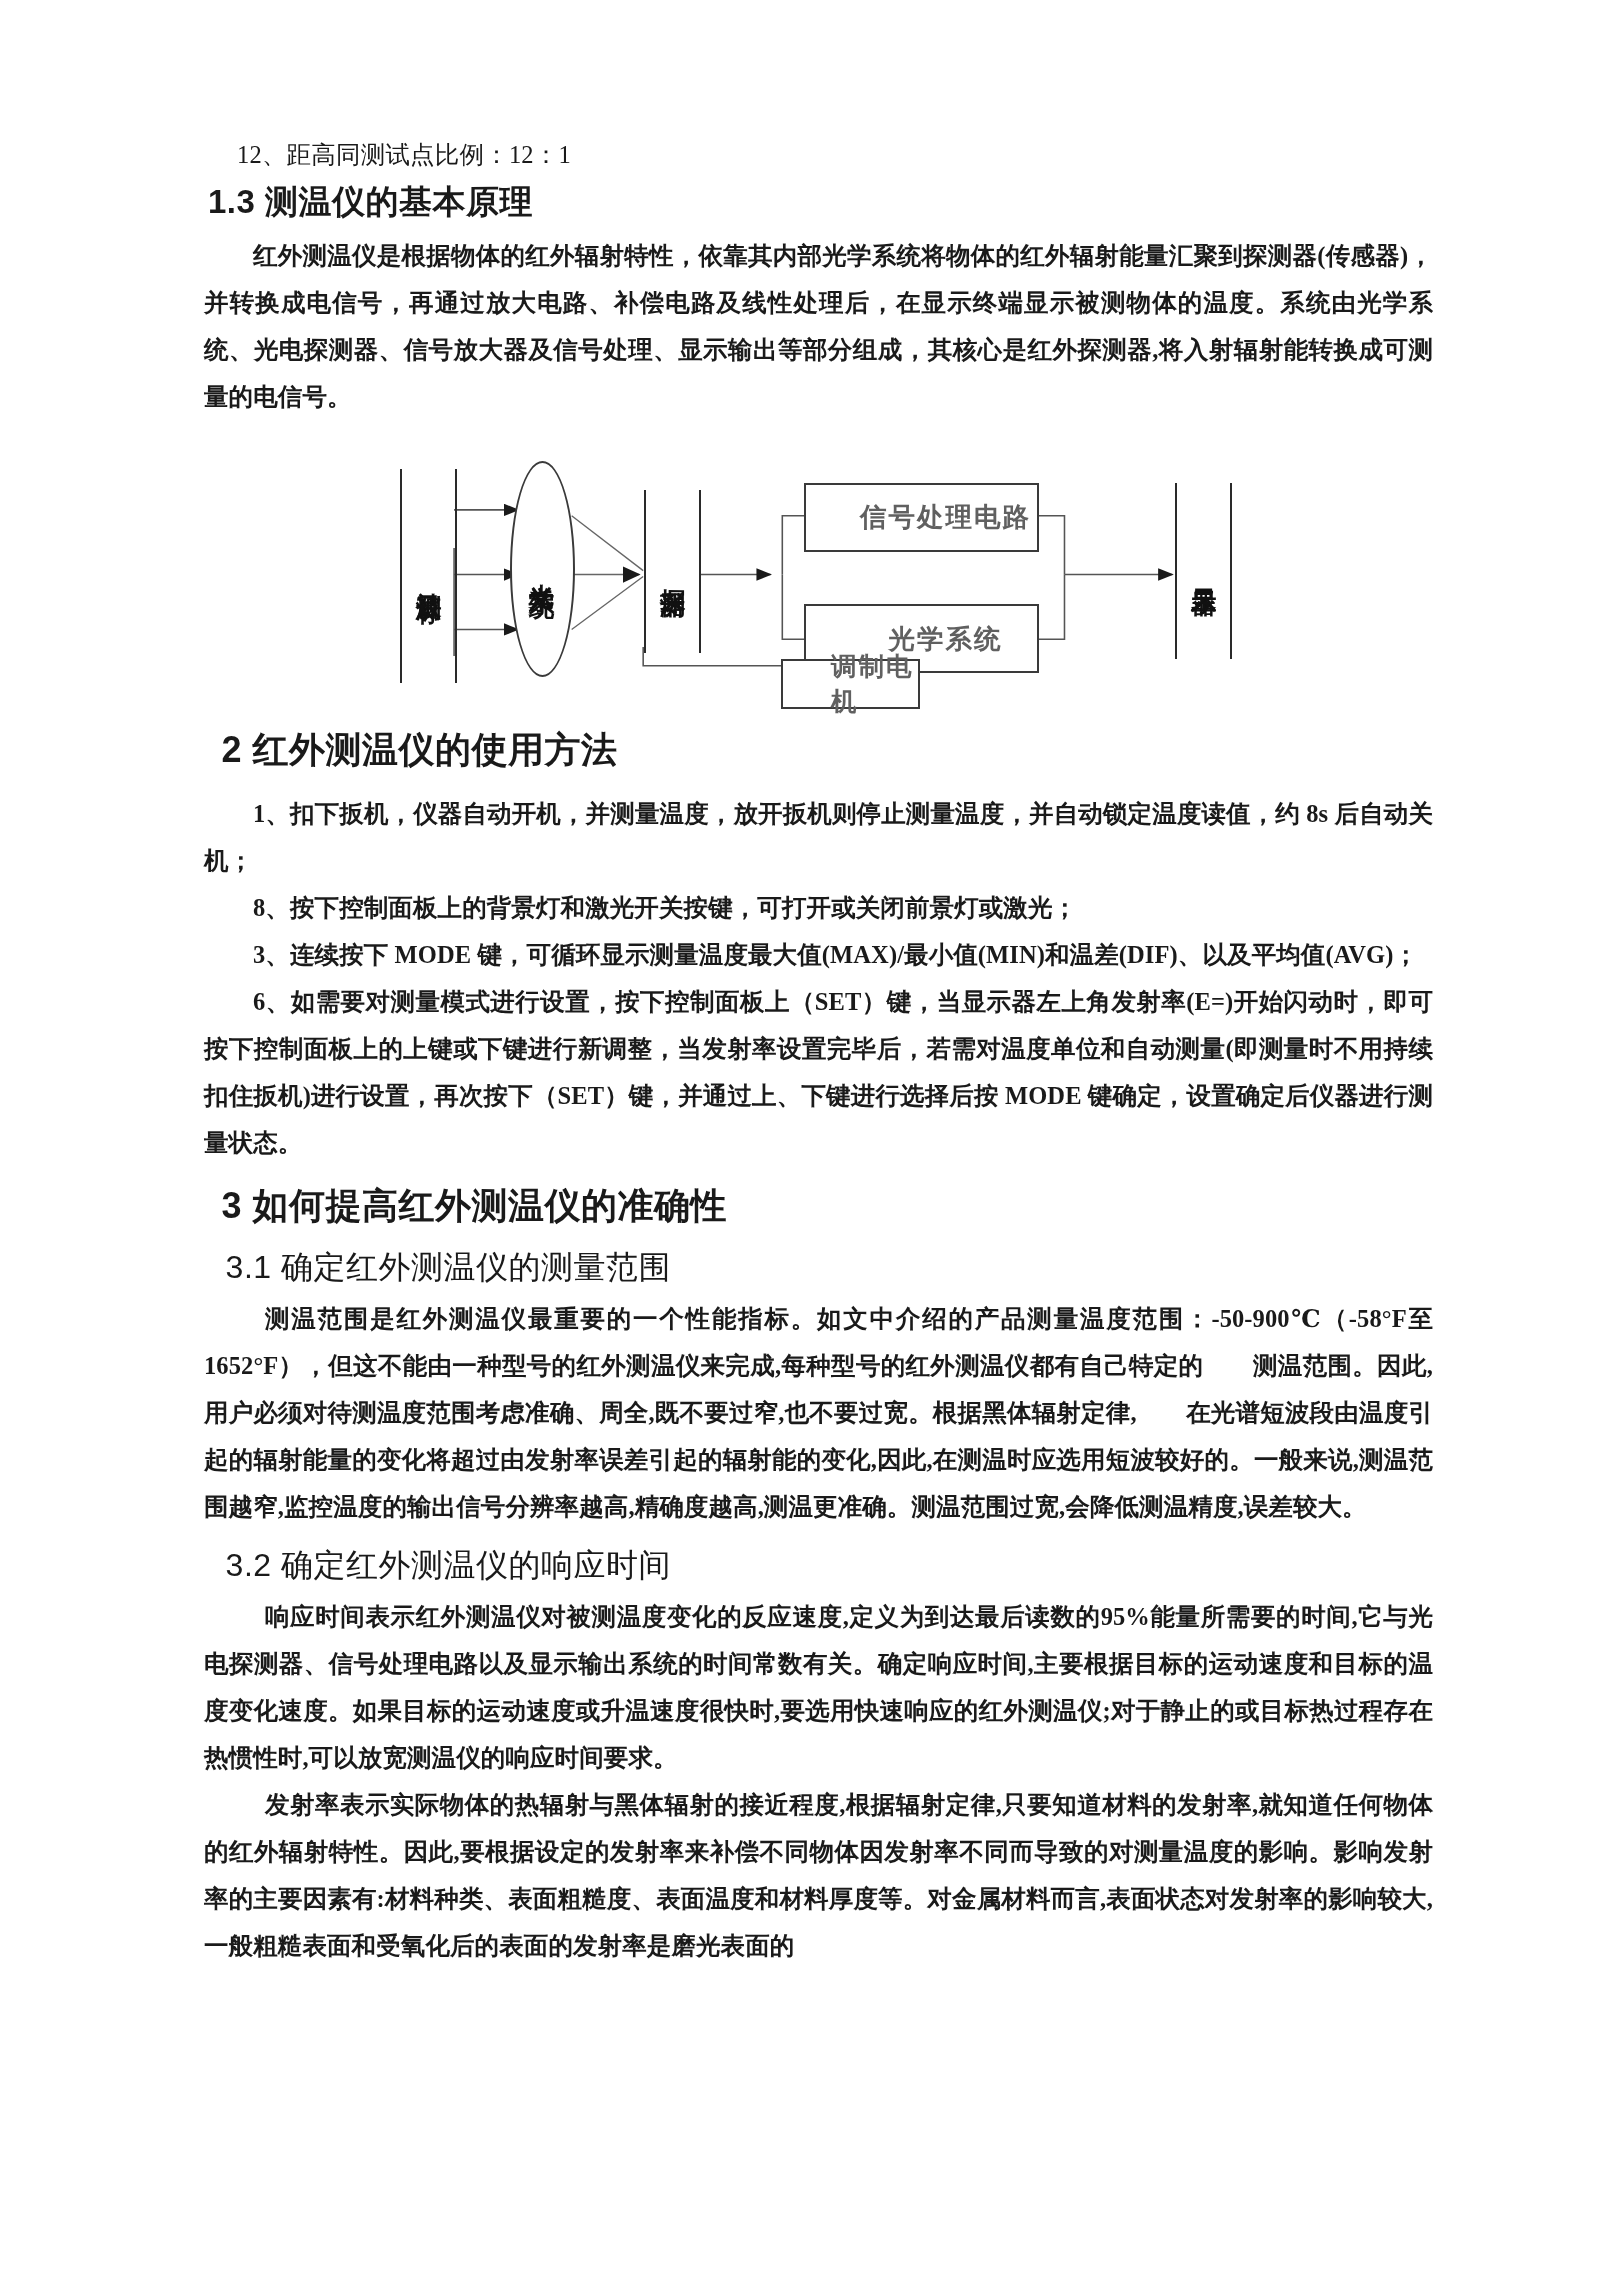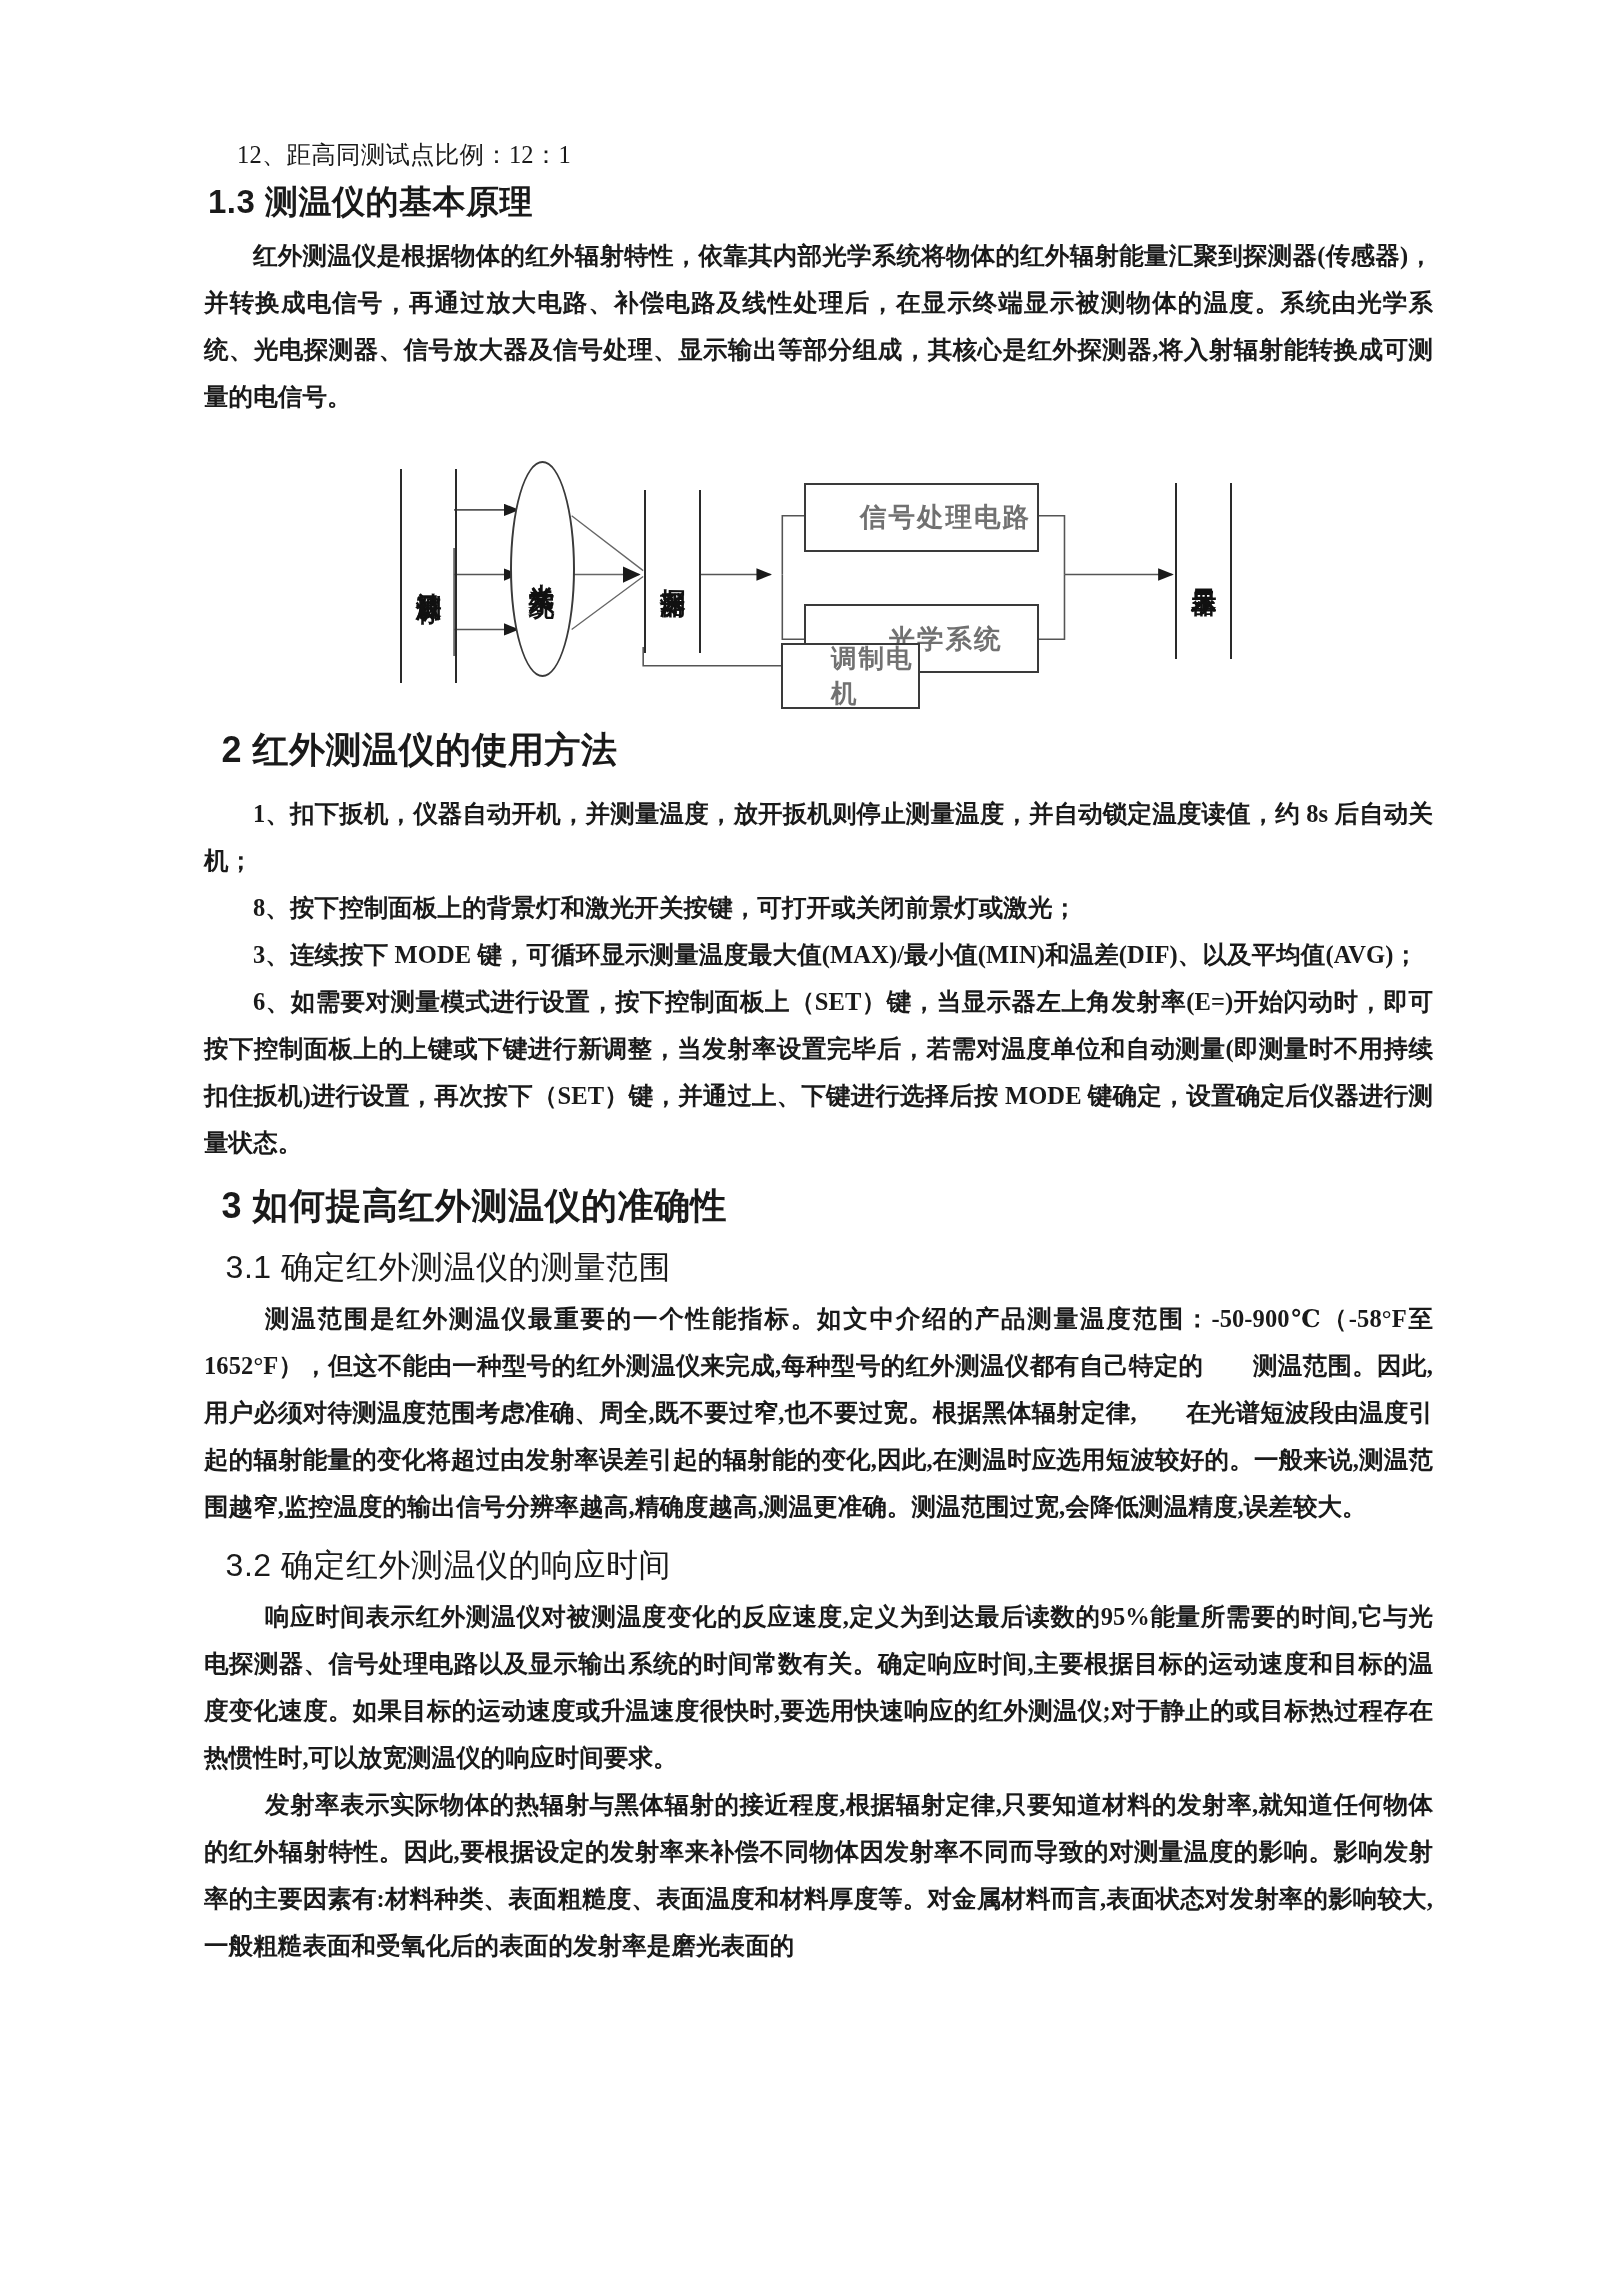--- a/index.html
+++ b/index.html
@@ -109,21 +109,21 @@
   .hbox {
     position: absolute;
     box-sizing: border-box;
     border: 2px solid #3a3a3a;
     font-family: "Liberation Sans", "DejaVu Sans", sans-serif;
     font-weight: bold;
     font-size: 26.5px;
     display: flex;
     align-items: center;
     justify-content: center;
-    color: #8b5cf6;
+    color: #0f766e;
     letter-spacing: 2px;
     background: #fff;
     padding-left: 48px;
   }
   .ellipse {
     position: absolute;
     box-sizing: border-box;
     border: 2px solid #3a3a3a;
     border-radius: 50%;
     font-family: "Liberation Sans", "DejaVu Sans", sans-serif;
@@ -208,21 +208,21 @@
         </div>
 
         <div class="hbox" style="left:443px; top:149px; width:235px; height:69px;">
           <span>光学系统</span>
         </div>
 
         <div class="vbox" style="left:814px; top:27.4px; width:57px; height:176px;">
           <span>显示器</span>
         </div>
 
-        <div class="hbox" style="left:420px; top:188px; width:139px; height:66px; font-size:25.5px;">
+        <div class="hbox" style="left:420px; top:204px; width:139px; height:50px; font-size:25.5px;">
           <span>调制电机</span>
         </div>
 
       </div>
     </div>
 
     <h2 class="sec big">2  红外测温仪的使用方法</h2>
 
     <p class="body tight">1、扣下扳机，仪器自动开机，并测量温度，放开扳机则停止测量温度，并自动锁定温度读值，约 8s 后自动关机；</p>
     <p class="body tight">8、按下控制面板上的背景灯和激光开关按键，可打开或关闭前景灯或激光；</p>

